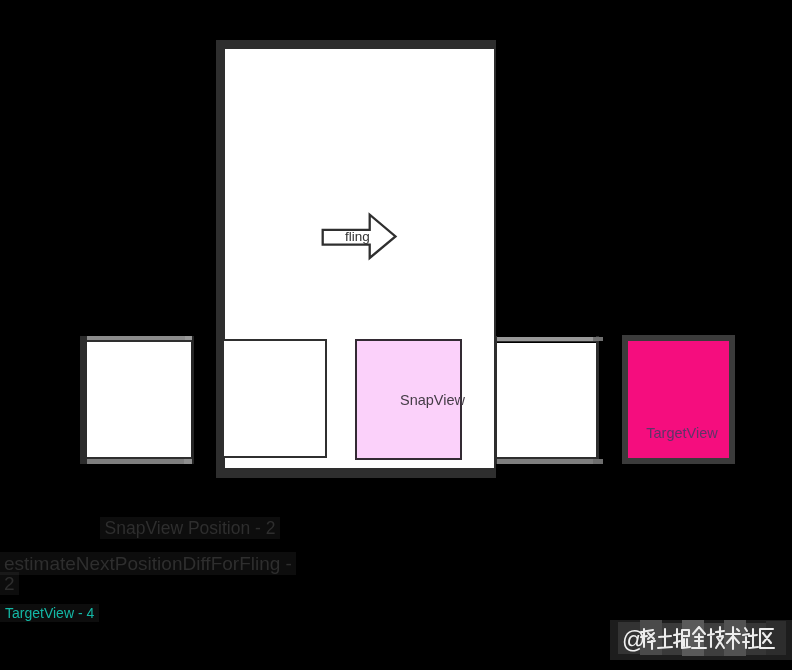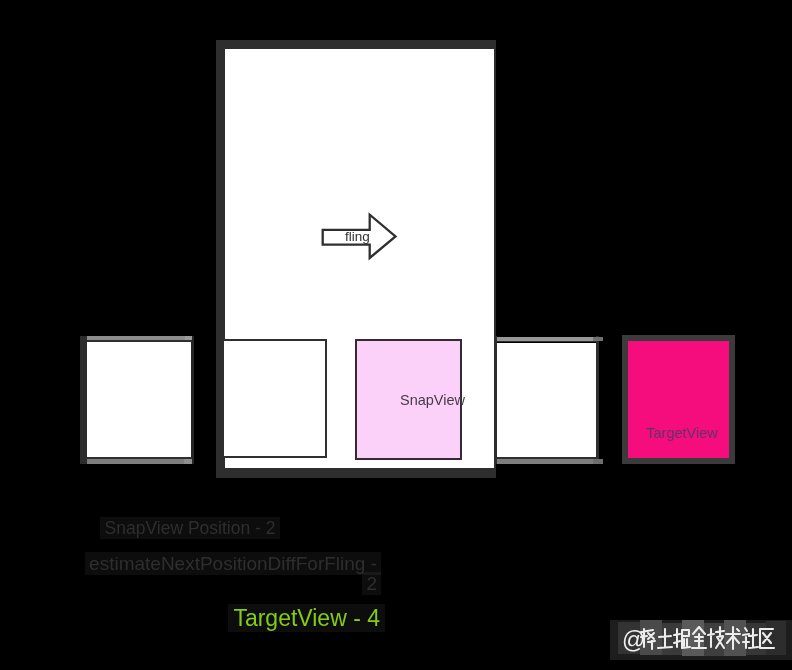--- a/index.html
+++ b/index.html
@@ -54,25 +54,25 @@
 
 <div class="abs" style="left:622px;top:335px;width:113px;height:129px;background:#f50d7e;
   border:6px solid #3b3b3b;"></div>
 
 <div class="abs txt" style="left:622px;top:390.5px;width:120px;text-align:center;
   color:#5e3468;font-size:14.5px;margin-top:34px;">TargetView</div>
 
 <div class="abs txt" style="left:0px;top:517.5px;width:380px;text-align:center;color:#2e2e2e;
   font-size:17.5px;filter:blur(0.65px);"><span style="background:rgba(255,255,255,0.05);padding:1px 5px;text-align:right;">SnapView Position - 2</span></div>
 
-<div class="abs txt" style="left:0px;top:554.3px;width:381px;text-align:right;color:#2e2e2e;
+<div class="abs txt" style="left:0px;top:554.3px;width:381px;text-align:left;color:#2e2e2e;
   font-size:19px;line-height:19.5px;filter:blur(0.65px);"><span style="background:rgba(255,255,255,0.05);padding:1px 4px;">estimateNextPositionDiffForFling -</span><br><span style="background:rgba(255,255,255,0.05);padding:1px 4px;">2</span></div>
 
-<div class="abs txt" style="left:0px;top:605.3px;width:385px;text-align:right;color:#84cc16;
-  font-size:23px;filter:blur(0.65px);"><span style="background:rgba(255,255,255,0.05);padding:1px 5px;">TargetView - 4</span></div>
+<div class="abs txt" style="left:0px;top:605.3px;width:385px;text-align:left;color:#14b8a6;
+  font-size:14px;filter:blur(0.65px);"><span style="background:rgba(255,255,255,0.05);padding:1px 5px;">TargetView - 4</span></div>
 
 <svg class="abs" style="left:600px;top:615px;" width="192" height="55" viewBox="0 0 192 55">
   <rect x="10" y="5" width="182" height="40" fill="#1d1d1d"></rect>
   <rect x="18" y="7" width="22" height="32" fill="#333333"></rect>
   <rect x="40" y="5" width="22" height="35" fill="#4a4a4a"></rect>
   <rect x="62" y="8" width="20" height="32" fill="#3a3a3a"></rect>
   <rect x="82" y="5" width="22" height="36" fill="#5a5a5a"></rect>
   <rect x="104" y="8" width="20" height="33" fill="#3e3e3e"></rect>
   <rect x="124" y="5" width="22" height="36" fill="#525252"></rect>
   <rect x="146" y="8" width="20" height="32" fill="#363636"></rect>

